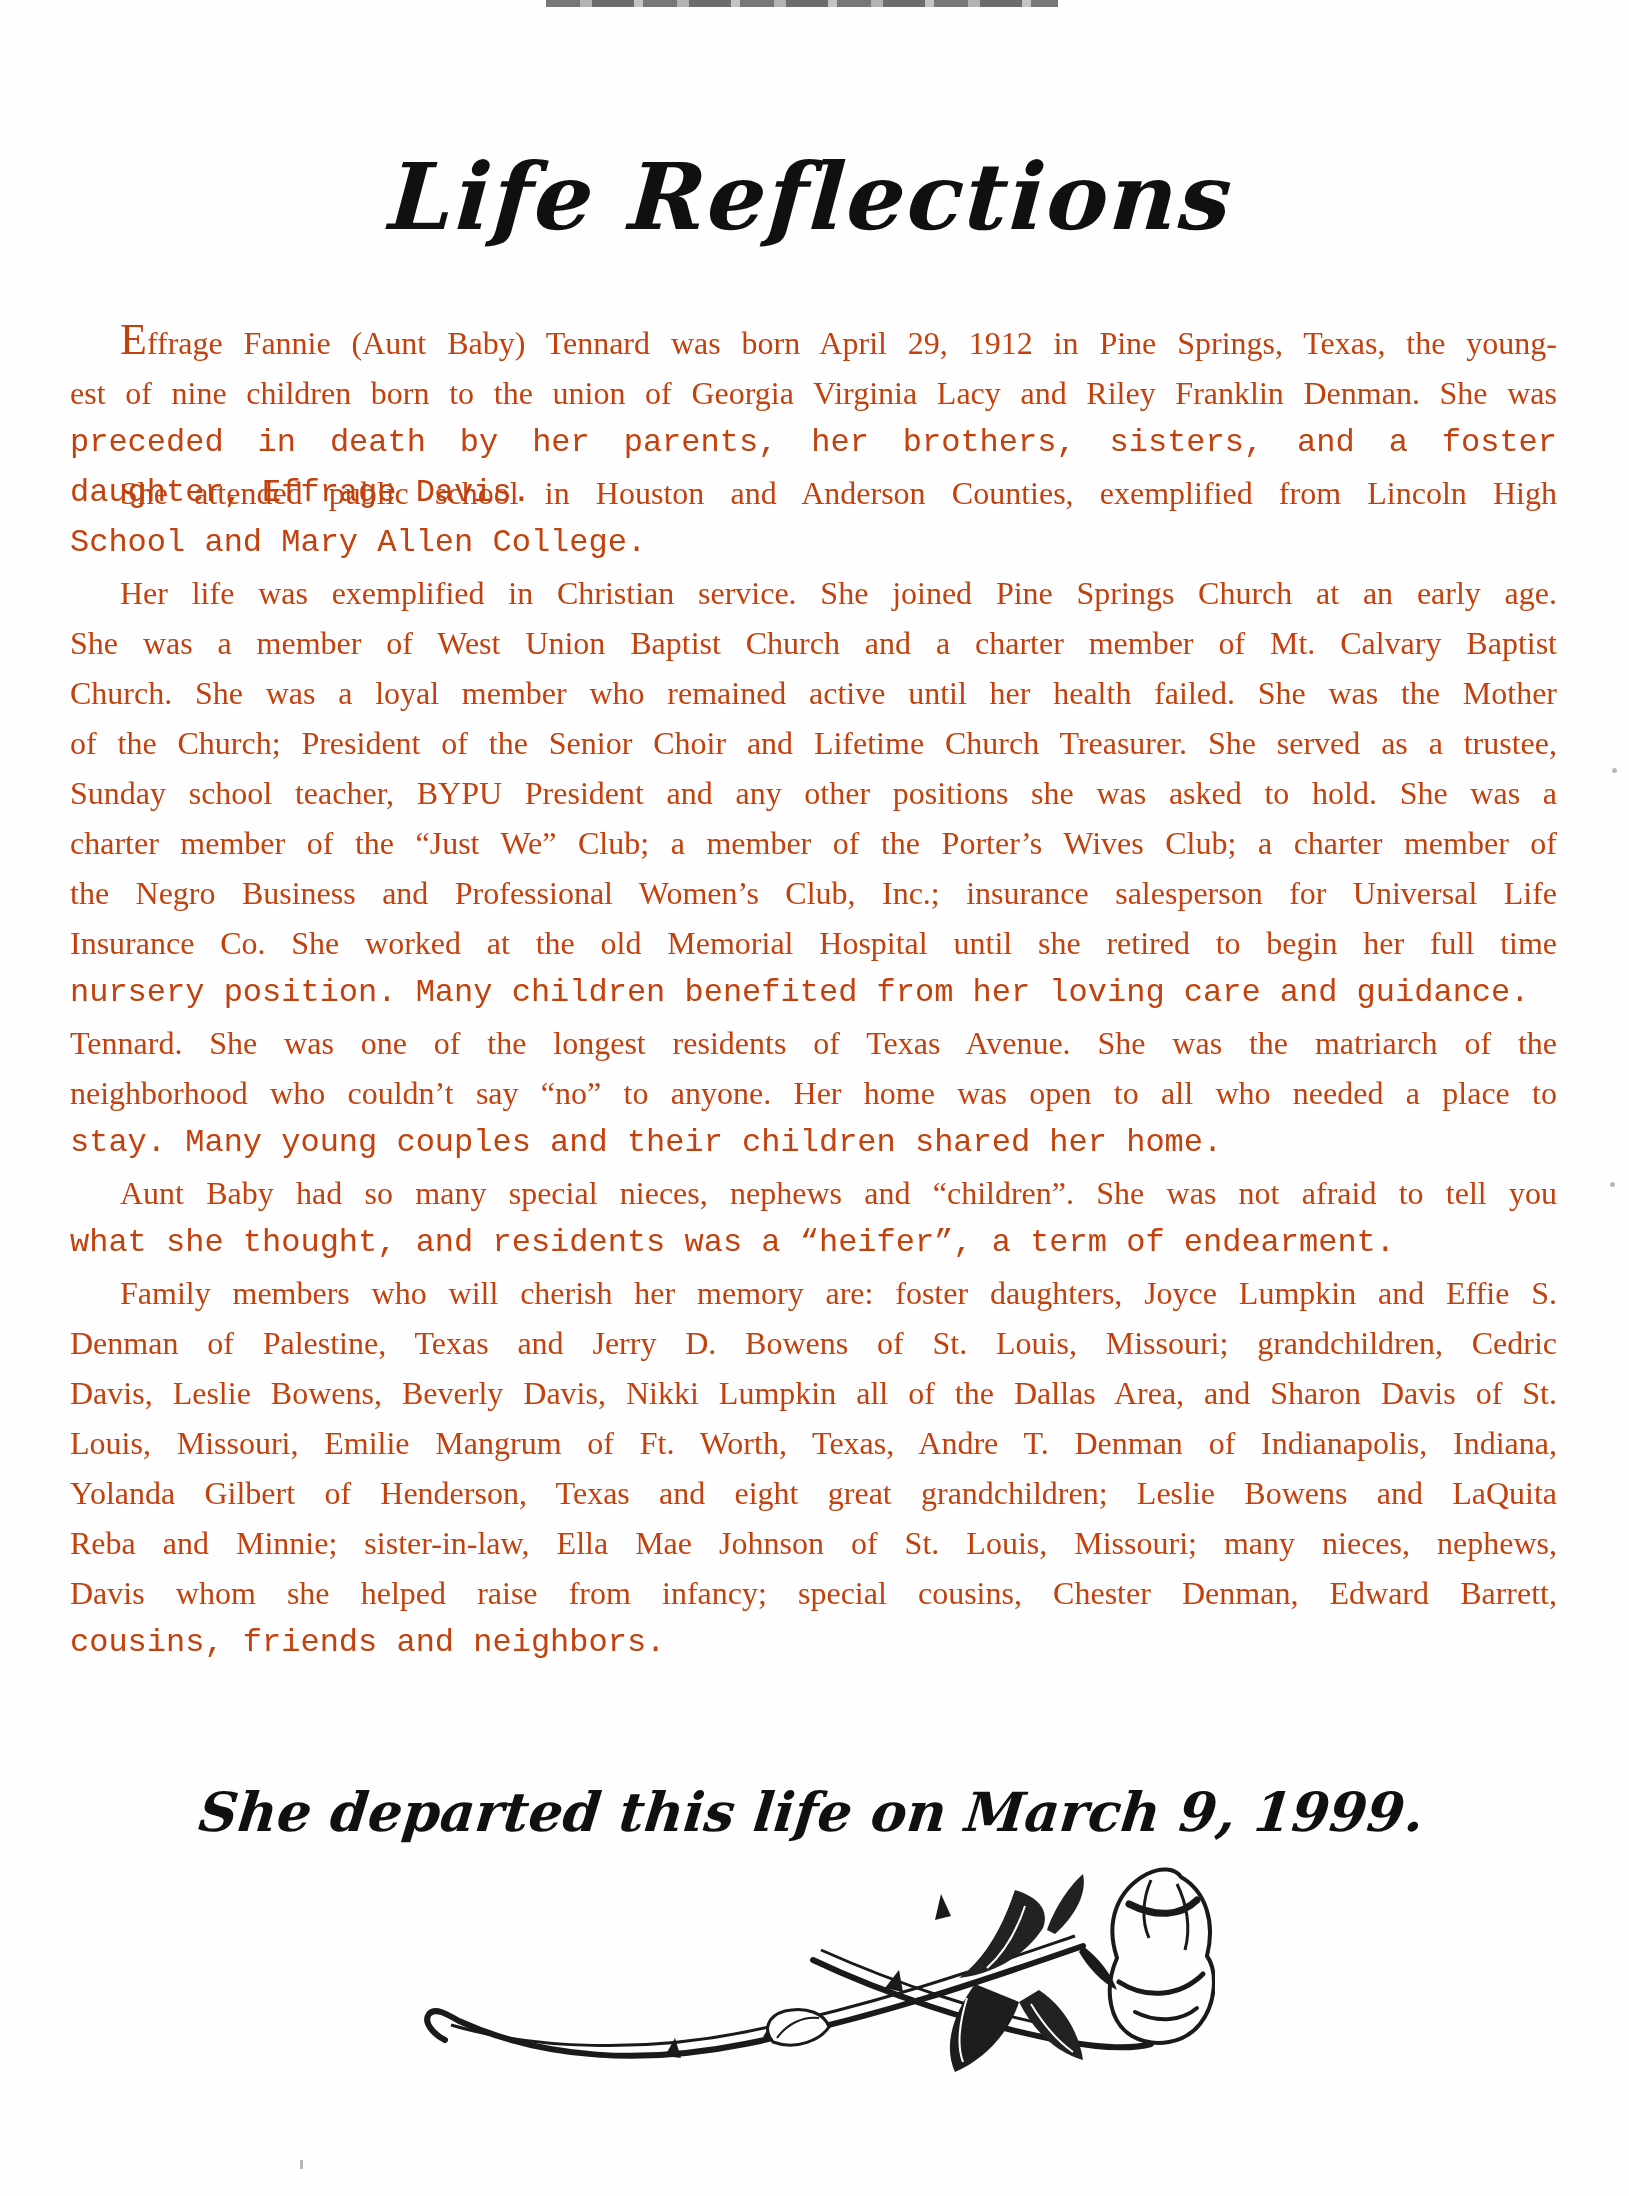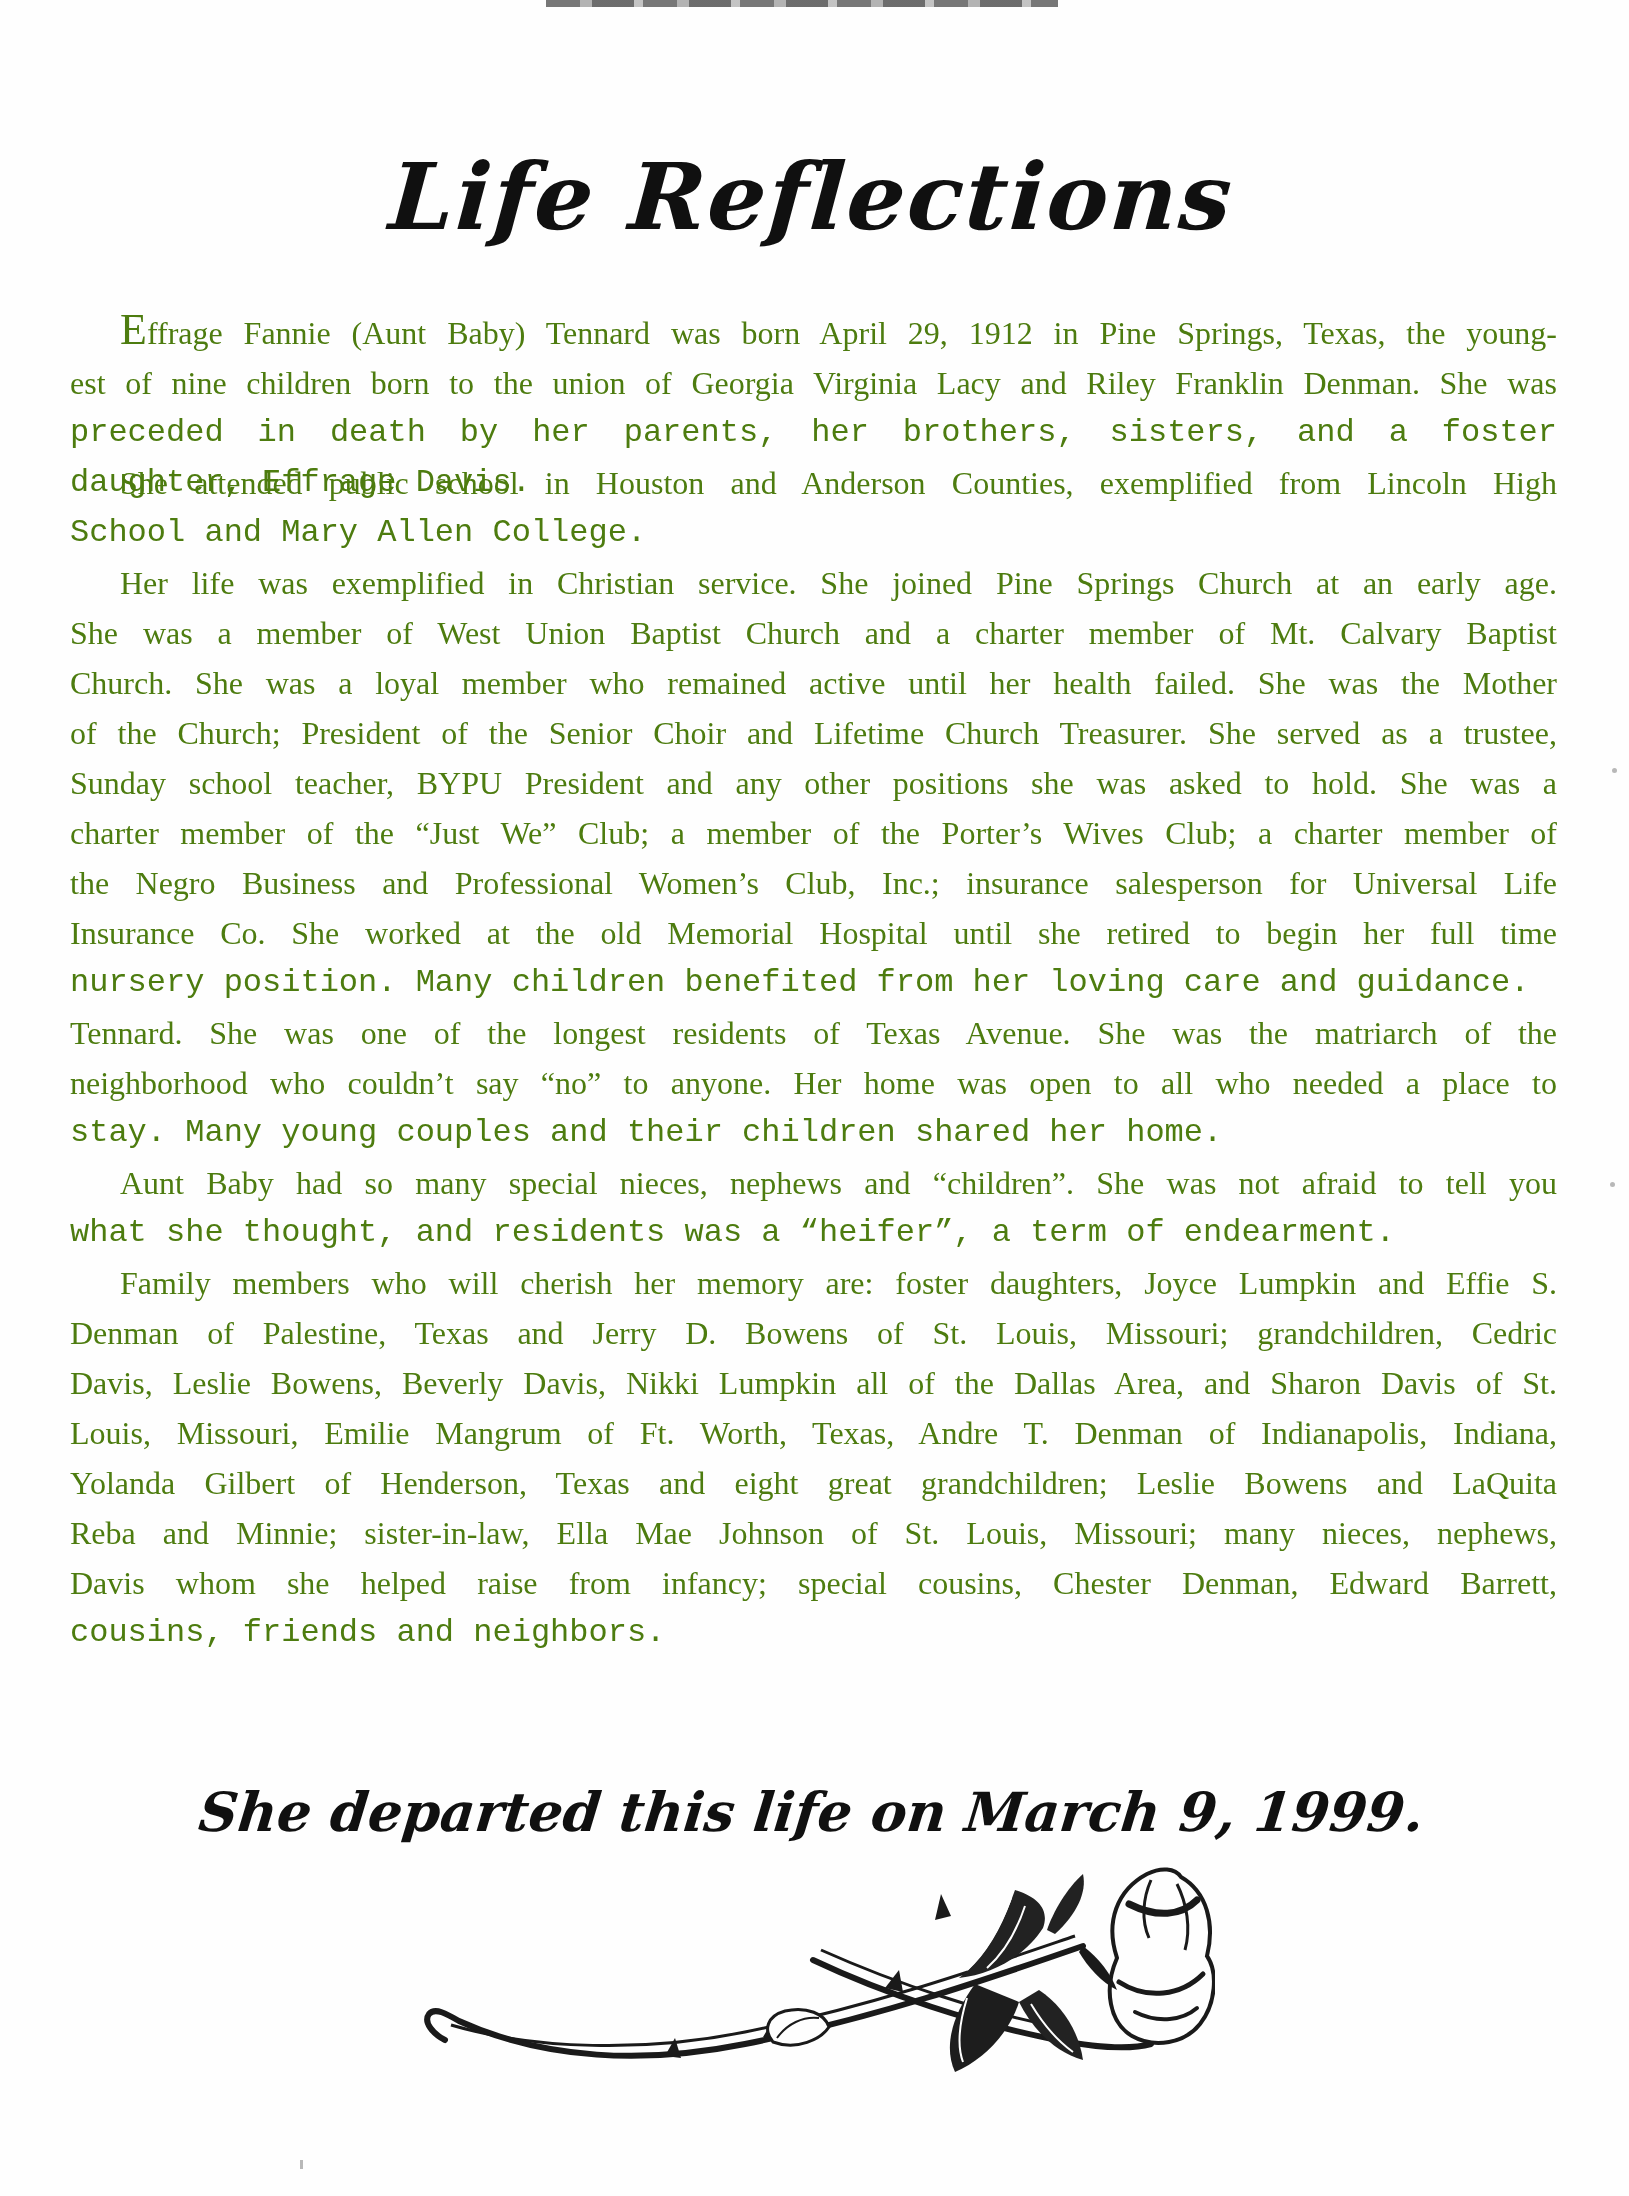--- a/index.html
+++ b/index.html
@@ -38,25 +38,25 @@
     font-style: italic;
     font-weight: bold;
     font-size: 92px;
     line-height: 150px;
     letter-spacing: 2px;
     color: #101010;
     transform: skewX(-4deg);
   }
   .body-text {
     position: absolute;
-    top: 308px; left: 70px;
+    top: 318px; left: 70px;
     width: 1487px;
     font-size: 32px;
     line-height: 50px;
-    color: #4d7c0f;
+    color: #c2410c;
   }
   .line {
     text-align: justify;
     text-align-last: justify;
     height: 50px;
   }
   .line.last-line { text-align-last: left; font-family: Liberation Mono, monospace; }
   .line.first-line { text-indent: 50px; }
   .line.dropcap-line::first-letter {
     font-size: 44px;

